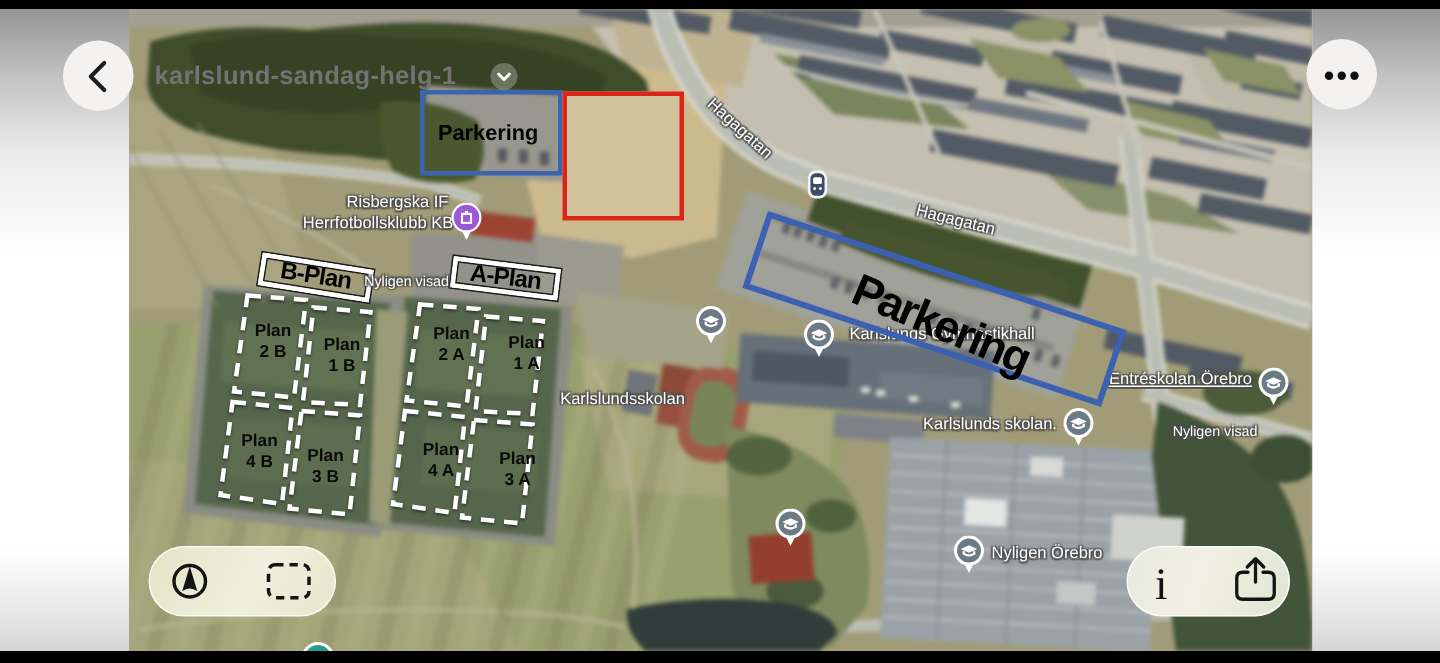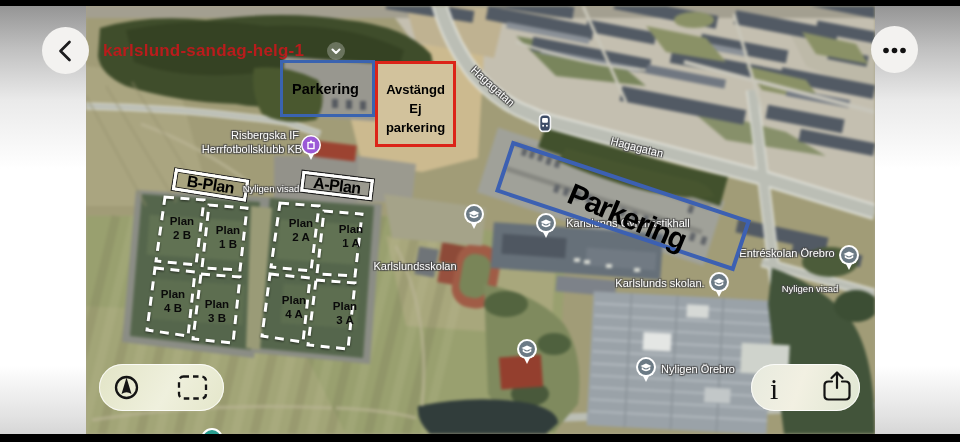--- a/index.html
+++ b/index.html
@@ -286,21 +286,21 @@
 
     <div class="planbox" style="left:87px;top:168px;width:75px;height:22px;transform:rotate(9deg);font-size:16px;letter-spacing:-0.5px;">B-Plan</div>
     <div class="planbox" style="left:215px;top:169px;width:72px;height:21px;transform:rotate(7deg);font-size:16px;letter-spacing:-0.5px;">A-Plan</div>
 
     <div class="maplbl" style="left:179px;top:129px;">Risbergska IF</div>
     <div class="maplbl" style="left:159px;top:143px;padding-left:14px;">Herrfotbollsklubb KB</div>
     <div class="maplbl sm" style="left:185px;top:159px;">Nyligen visad</div>
     <div class="maplbl" style="left:329px;top:214px;margin-top:46px;">Karlslundsskolan</div>
     <div class="maplbl" style="left:542px;top:217px;">Karlslunds Gymnastikhall</div>
     <div class="maplbl" style="left:574px;top:277px;">Karlslunds skolan.</div>
-    <div class="maplbl" style="left:701px;top:247px;">Entréskolan Örebro</div>
+    <div class="maplbl" style="left:701px;top:247px;text-decoration:underline;">Entréskolan Örebro</div>
     <div class="maplbl sm" style="left:724px;top:259px;">Nyligen visad</div>
     <div class="maplbl" style="left:612px;top:363px;">Nyligen Örebro</div>
     <div class="maplbl" style="left:551px;top:141px;transform:translate(-50%,-50%) rotate(14deg);">Hagagatan</div>
     <div class="maplbl" style="left:407px;top:80px;transform:translate(-50%,-50%) rotate(42deg);">Hagagatan</div>
 
     <svg class="pin" style="left:388px;top:209px;" viewBox="0 0 22 26">
         <path d="M11 25 L7 17 L15 17 Z" fill="#fff"></path>
         <circle cx="11" cy="10" r="10" fill="#fff"></circle>
         <circle cx="11" cy="10" r="8" fill="#6b7a85"></circle>
         <path d="M5.5 9 L11 6.5 L16.5 9 L11 11.5 Z" fill="#fff"></path>
@@ -356,36 +356,35 @@
         <rect x="3.6" y="4.6" width="5.8" height="4.6" rx="1" fill="#fff"></rect>
         <circle cx="4.6" cy="12.2" r="1" fill="#fff"></circle>
         <circle cx="8.4" cy="12.2" r="1" fill="#fff"></circle>
       </svg>
 
     <div style="position:absolute;left:115px;top:422px;width:18px;height:18px;border-radius:50%;background:#2a9d8f;border:2px solid #fff;"></div>
 
     <div class="anno" style="left:194px;top:54px;width:95px;height:57px;border:3px solid #3a63b0;"></div>
     <div style="position:absolute;left:206px;top:75px;font-size:14.5px;font-weight:700;color:#000;">Parkering</div>
     <div class="anno" style="left:289px;top:55px;width:81px;height:86px;border:3px solid #dc2418;background:#d2c29c;"></div>
-    <div style="position:absolute;left:289px;top:74px;width:81px;text-align:center;font-size:13px;font-weight:700;color:#000;line-height:19px;">Avstängd<br>Ej<br>parkering</div>
     <div class="anno" style="left:411px;top:173px;width:252px;height:54px;border:4px solid #3c60b2;transform:rotate(18.4deg);"></div>
     <div style="position:absolute;left:456px;top:194px;width:170px;text-align:center;font-size:30px;font-weight:700;color:#000;letter-spacing:-1.5px;transform:rotate(23deg);">Parkering</div>
   </div>
 
   <div class="bar top"></div>
   <div class="bar bot"></div>
   <div class="margin l"></div>
   <div class="margin r"></div>
 
   <div class="circbtn" style="left:42px;top:27px;"></div>
   <svg style="position:absolute;left:42px;top:27px;width:47px;height:47px;" viewBox="0 0 47 47">
       <polyline points="27.5,15 18.5,24 27.5,33" fill="none" stroke="#1c1c1e" stroke-width="2.7" stroke-linecap="round" stroke-linejoin="round"></polyline>
     </svg>
 
-  <div style="position:absolute;left:103px;top:41px;font-size:17px;font-weight:600;color:#b91c1c;letter-spacing:0.2px;">karlslund-sandag-helg-1</div>
+  <div style="position:absolute;left:103px;top:41px;font-size:17px;font-weight:600;color:#737373;letter-spacing:0.2px;">karlslund-sandag-helg-1</div>
   <div style="position:absolute;left:327px;top:42px;width:18px;height:18px;border-radius:50%;background:rgba(230,230,230,0.30);"></div>
   <svg style="position:absolute;left:327px;top:42px;width:18px;height:18px;" viewBox="0 0 18 18">
       <polyline points="5.5,7.5 9,11 12.5,7.5" fill="none" stroke="#fafafa" stroke-width="2.1" stroke-linecap="round" stroke-linejoin="round"></polyline>
     </svg>
 
   <div class="circbtn" style="left:871px;top:26px;"></div>
   <svg style="position:absolute;left:871px;top:26px;width:47px;height:47px;" viewBox="0 0 47 47">
       <g fill="#111">
         <circle cx="15" cy="24.5" r="2.8"></circle>
         <circle cx="23.5" cy="24.5" r="2.8"></circle>

